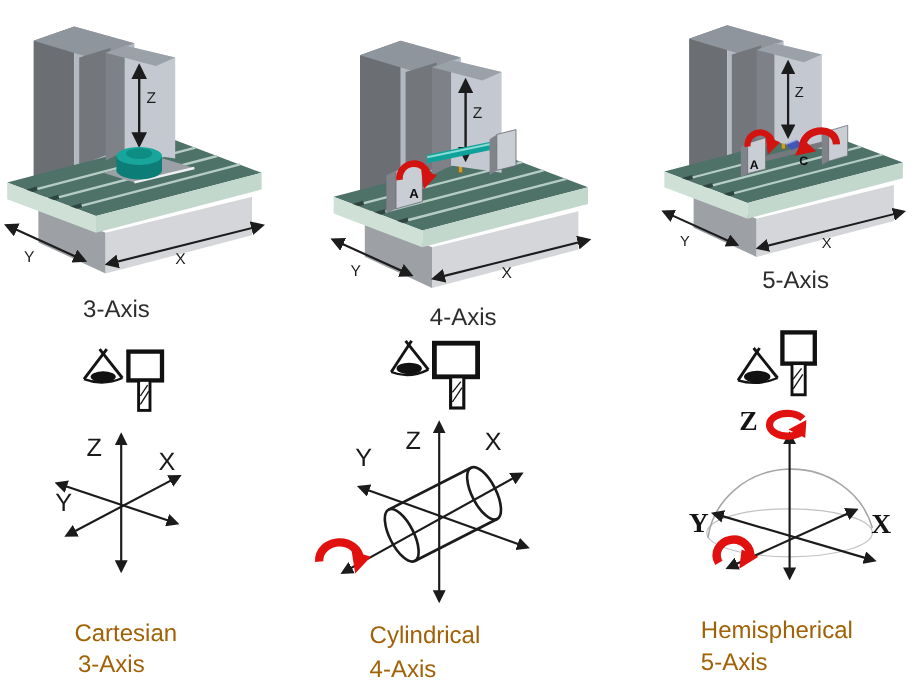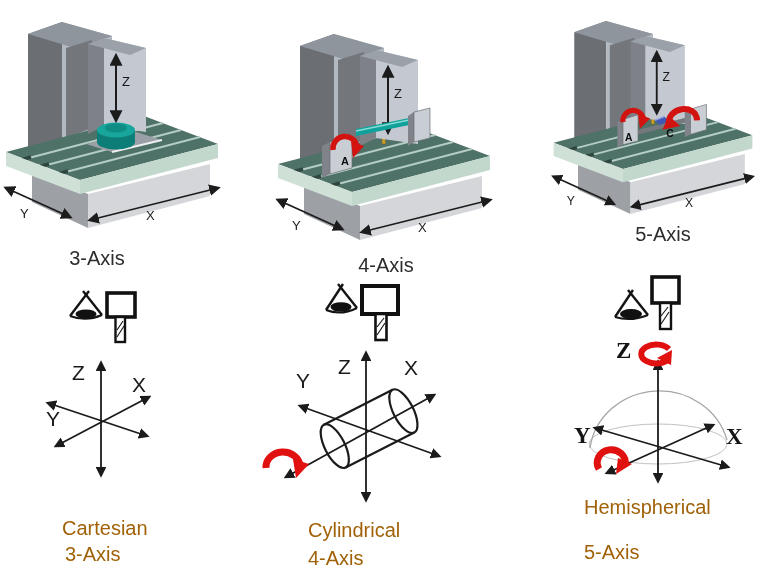--- a/index.html
+++ b/index.html
@@ -233,16 +233,16 @@
       <polygon points="102,90 117,82 116,97" fill="#e11110"></polygon>
     </g>
     <g>
       <path d="M44,201 A14,13 0 1 1 70,197" stroke="#e11110" stroke-width="7" fill="none"></path>
       <polygon points="63,190 77,196 61,206" fill="#e11110"></polygon>
     </g>
     <text class="axs" x="61" y="90">Z</text>
     <text class="axs" x="171" y="176">X</text>
     <text class="axs" x="19" y="175">Y</text>
   </svg>
-  <div class="cap ctr" style="left:584px;top:494px;width:150px">Hemispherical</div>
+  <div class="cap ctr" style="left:584px;top:513px;width:150px">Hemispherical</div>
   <div class="cap ctr" style="left:584px;top:539px;width:150px">5-Axis</div>
 
 </div>
 
 </body></html>

